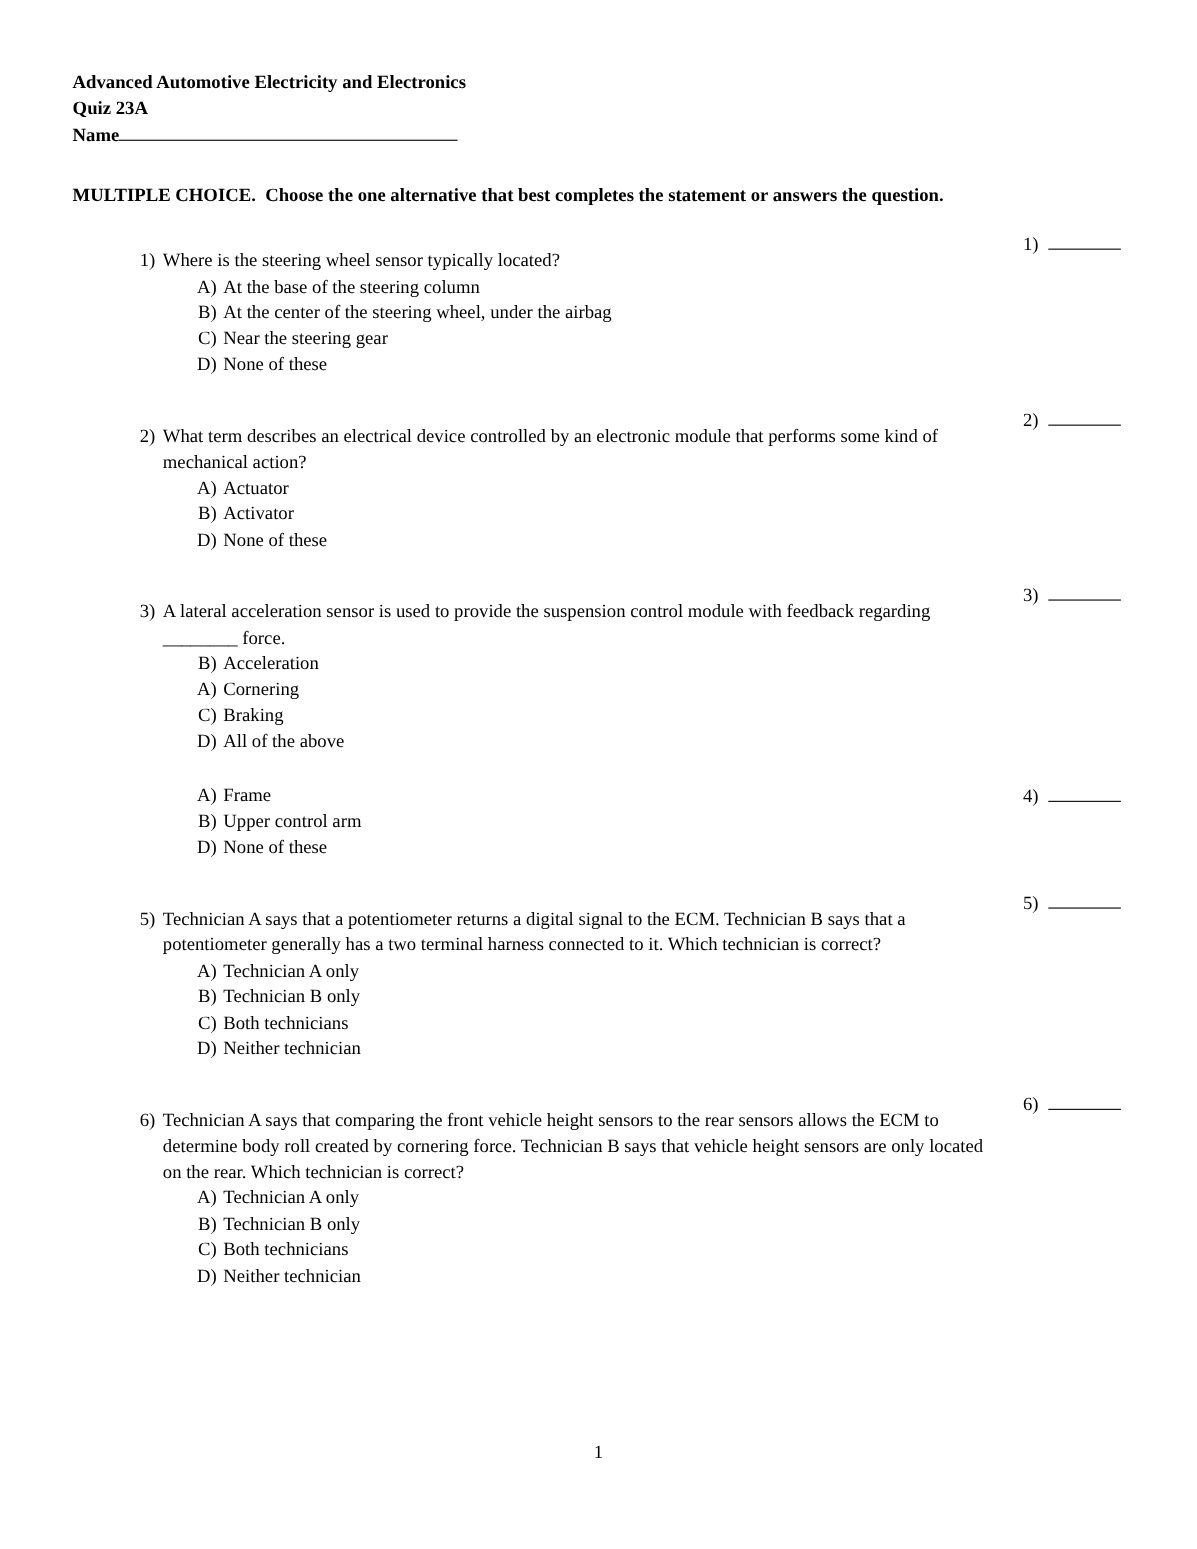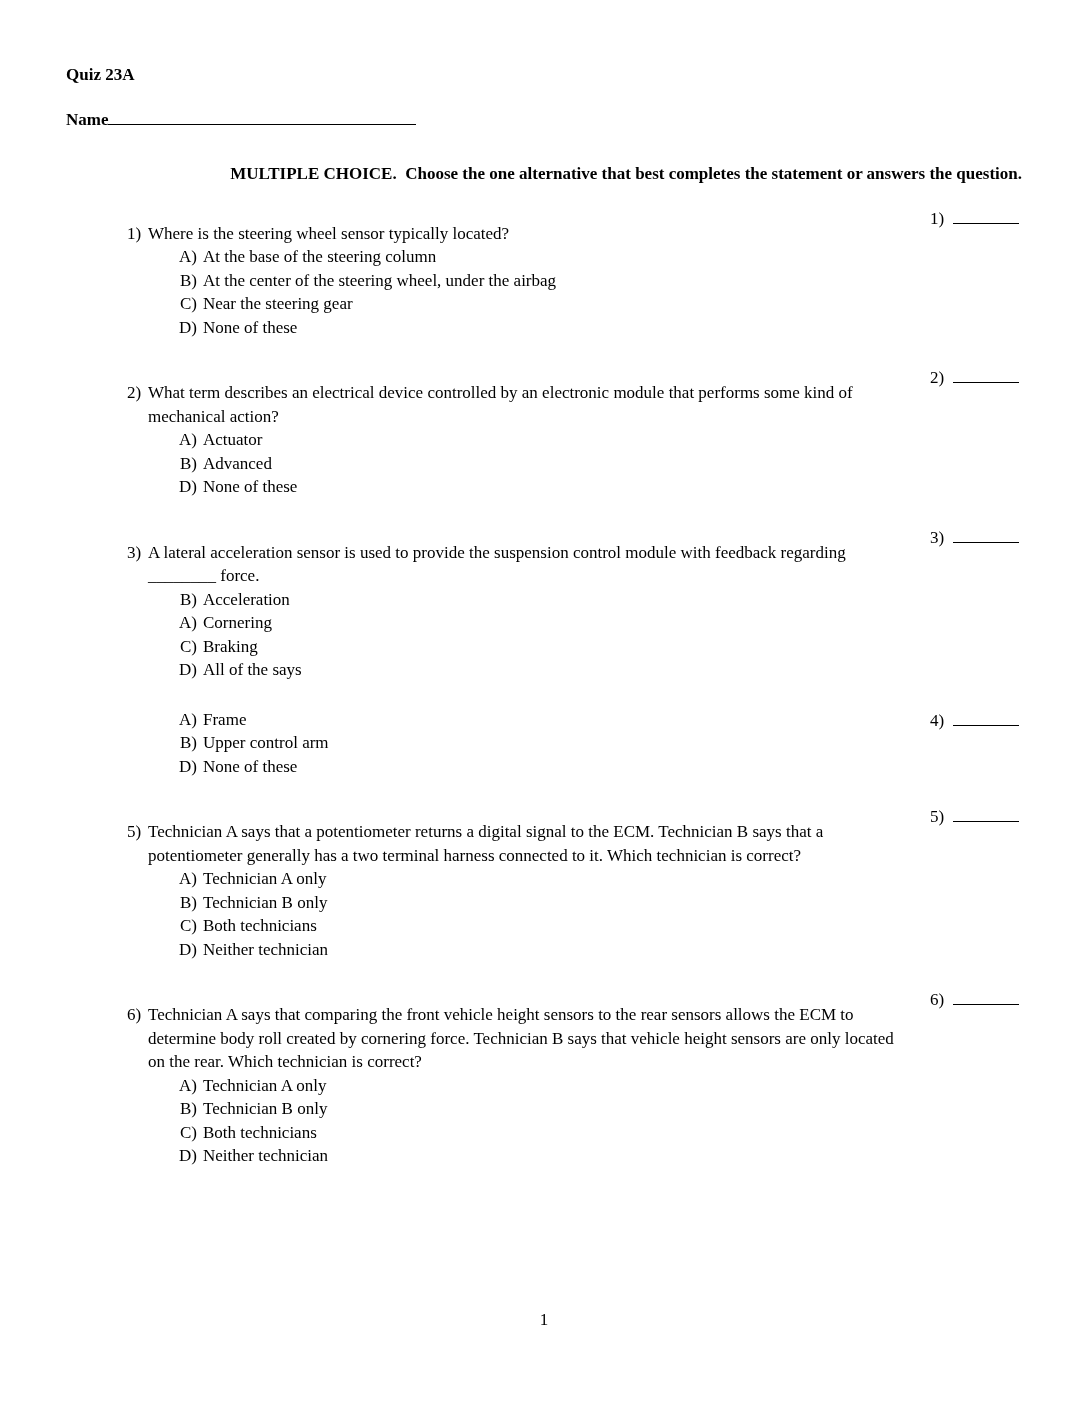--- a/index.html
+++ b/index.html
@@ -14,33 +14,32 @@
     box-sizing: border-box;
     padding: 63px 66px 0 66px;
     background: #ffffff;
     color: #000000;
     font-family: "Liberation Serif", serif;
     font-size: 17px;
     line-height: 23.5px;
     overflow: hidden;
   }
   .doc-title { font-weight: bold; }
-  .name-row { margin-top: 20px; font-weight: bold; }
+  .name-row { font-weight: bold; }
   .name-blank {
     display: inline-block;
     width: 308px;
     height: 17px;
     border-bottom: 1.6px solid #000;
     vertical-align: baseline;
   }
   .instructions {
     margin-top: 31px;
     font-weight: bold;
     white-space: pre-wrap;
-    text-align: right;
   }
   .questions { margin-top: 20px; }
   .question { display: flex; align-items: flex-start; margin-bottom: 26px; }
   .q-body { flex: 1 1 auto; padding-right: 24px; }
   .q-text { margin-left: 82px; text-indent: -21px; margin-top: 16px; }
   .q-num { display: inline-block; width: 21px; text-indent: 0; }
   .choice { margin-left: 109px; }
   .c-letter { display: inline-block; width: 22px; text-align: right; margin-right: 6px; }
   .q-answer { flex: 0 0 92px; white-space: nowrap; }
   .a-blank {
@@ -57,20 +56,21 @@
     left: 0;
     width: 100%;
     text-align: center;
   }
 </style>
 </head>
 <body>
 
 <div class="page">
 
+  <div class="doc-title">Advanced Automotive Electricity and Electronics</div>
   <div class="doc-title">Quiz 23A</div>
 
   <div class="name-row">
     <span>Name</span><span class="name-blank"></span>
   </div>
 
   <div class="instructions">MULTIPLE CHOICE.  Choose the one alternative that best completes the statement or answers the question.</div>
 
   <div class="questions">
 
@@ -82,33 +82,33 @@
         <div class="choice"><span class="c-letter">C)</span><span>Near the steering gear</span></div>
         <div class="choice"><span class="c-letter">D)</span><span>None of these</span></div>
       </div>
       <div class="q-answer"><span>1)</span><span class="a-blank"></span></div>
     </div>
 
     <div class="question">
       <div class="q-body">
         <div class="q-text"><span class="q-num">2)</span><span>What term describes an electrical device controlled by an electronic module that performs some kind of mechanical action?</span></div>
         <div class="choice"><span class="c-letter">A)</span><span>Actuator</span></div>
-        <div class="choice"><span class="c-letter">B)</span><span>Advanced</span></div>
+        <div class="choice"><span class="c-letter">B)</span><span>Activator</span></div>
         <div class="choice"><span class="c-letter">D)</span><span>None of these</span></div>
       </div>
       <div class="q-answer"><span>2)</span><span class="a-blank"></span></div>
     </div>
 
     <div class="question">
       <div class="q-body">
         <div class="q-text"><span class="q-num">3)</span><span>A lateral acceleration sensor is used to provide the suspension control module with feedback regarding ________ force.</span></div>
         <div class="choice"><span class="c-letter">B)</span><span>Acceleration</span></div>
         <div class="choice"><span class="c-letter">A)</span><span>Cornering</span></div>
         <div class="choice"><span class="c-letter">C)</span><span>Braking</span></div>
-        <div class="choice"><span class="c-letter">D)</span><span>All of the says</span></div>
+        <div class="choice"><span class="c-letter">D)</span><span>All of the above</span></div>
       </div>
       <div class="q-answer"><span>3)</span><span class="a-blank"></span></div>
     </div>
 
     <div class="question">
       <div class="q-body">
         <div class="choice"><span class="c-letter">A)</span><span>Frame</span></div>
         <div class="choice"><span class="c-letter">B)</span><span>Upper control arm</span></div>
         <div class="choice"><span class="c-letter">D)</span><span>None of these</span></div>
       </div>

